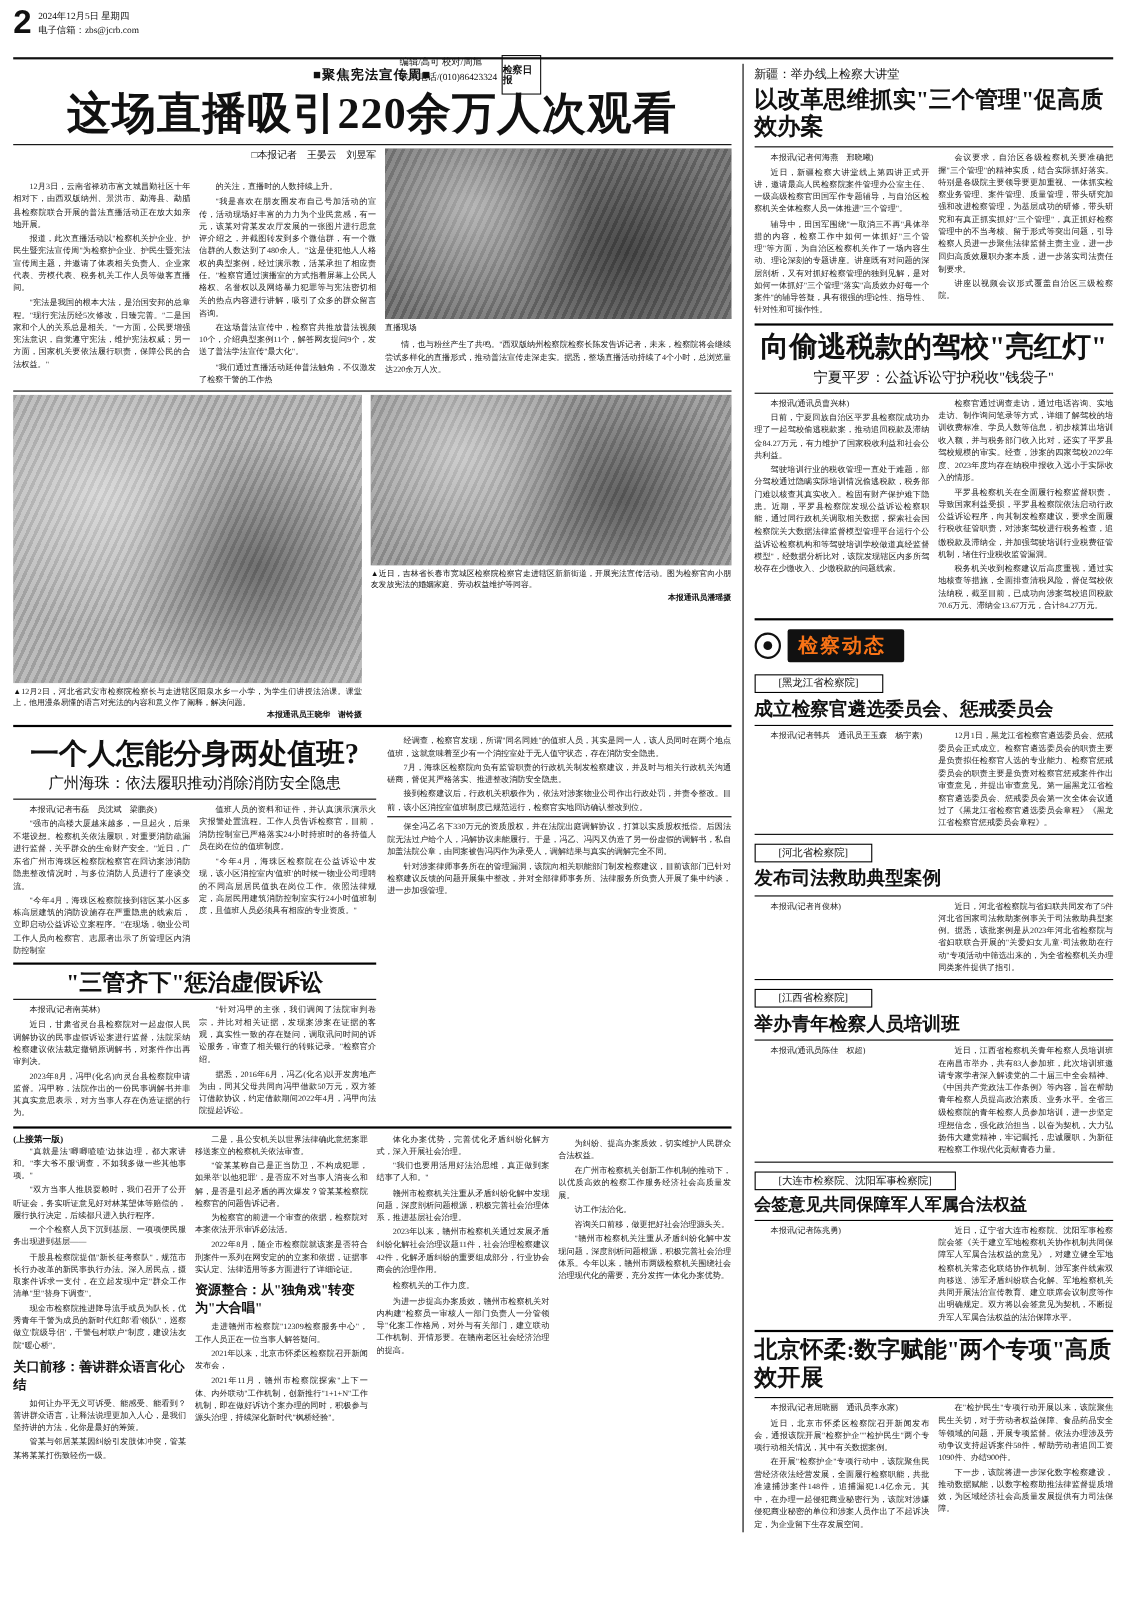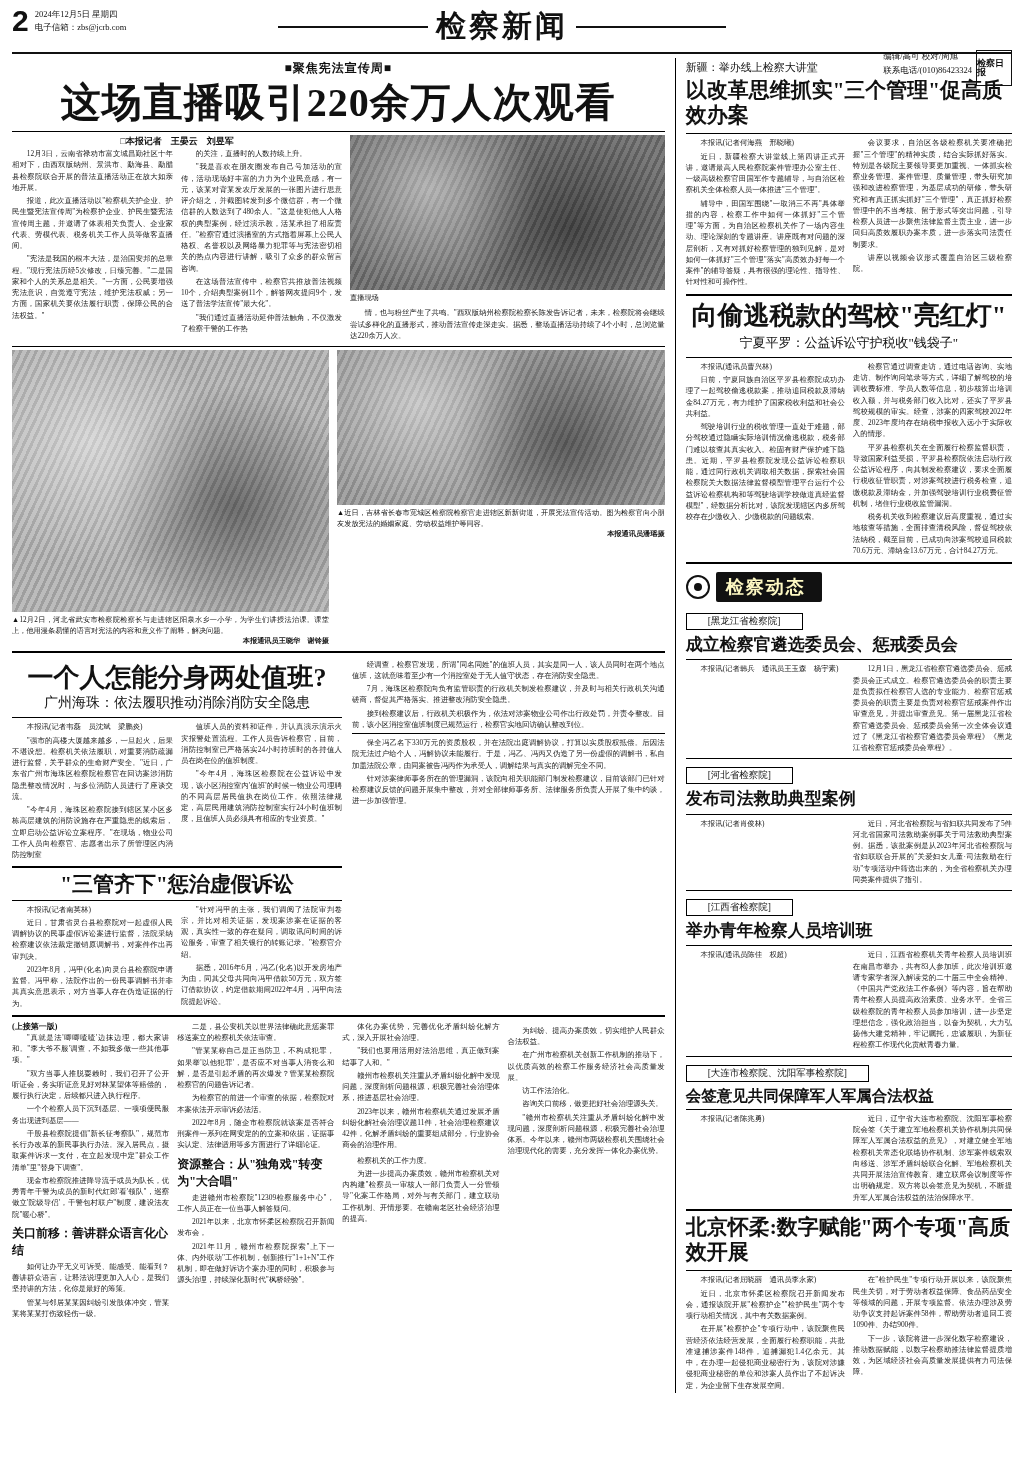--- a/index.html
+++ b/index.html
@@ -28,21 +28,21 @@
   .body-wrap{display:flex;padding:4px 12px 10px 12px;box-sizing:border-box;gap:10px;}
   .col-left{width:660px;}
   .col-right{width:330px;border-left:1px solid #000;padding-left:10px;}
 
   .banner{text-align:center;font-size:12px;font-weight:bold;letter-spacing:1px;margin:2px 0 4px 0;}
 
   .headline{
     font-size:40px;font-weight:bold;text-align:center;letter-spacing:1px;
     line-height:1.1;margin:2px 0 6px 0;font-family:"Liberation Serif",serif;
   }
-  .byline{font-size:9px;text-align:center;margin:0 0 0 0;font-weight:bold;}
+  .byline{font-size:9px;text-align:right;margin:0 0 16px 0;}
   .hr-thin{border-top:1px solid #000;margin:3px 0;}
   .hr-thick{border-top:2px solid #000;margin:4px 0;}
 
   .txt{font-size:7.4px;line-height:1.52;text-align:justify;color:#1a1a1a;}
   .txt p{margin:0 0 2px 0;text-indent:2em;}
   .two{display:flex;gap:8px;}
   .two>div{flex:1;}
 
   
   .photo{background:#9a9a9a;position:relative;overflow:hidden;}
@@ -62,21 +62,21 @@
   .subhead2{font-size:21px;font-weight:bold;text-align:center;line-height:1.15;margin:4px 0 2px 0;}
   .kicker{font-size:14px;text-align:center;margin:2px 0 5px 0;}
 
   
   .r-kicker{font-size:11px;margin:2px 0 3px 0;}
   .r-head{font-size:21px;font-weight:bold;line-height:1.2;margin:0 0 5px 0;}
   .r-head-lg{font-size:26px;font-weight:bold;line-height:1.2;margin:2px 0 3px 0;text-align:center;}
   .r-sub{font-size:13px;margin:0 0 5px 0;text-align:center;}
 
   .dyn-title{
-    display:inline-block;background:#111;color:#fef9c3;font-size:18px;font-weight:bold;
+    display:inline-block;background:#111;color:#f97316;font-size:18px;font-weight:bold;
     padding:3px 16px 3px 10px;letter-spacing:2px;border-radius:2px;
   }
   .dyn-wrap{text-align:center;margin:8px 0 6px 0;display:flex;align-items:center;gap:6px;justify-content:flex-start;}
   .dyn-dot{width:20px;height:20px;border:2px solid #111;border-radius:50%;display:flex;align-items:center;justify-content:center;}
   .dyn-dot i{width:8px;height:8px;background:#111;border-radius:50%;display:block;}
 
   .tag{font-size:9.5px;border:1px solid #000;display:inline-block;padding:1px 21px;margin:5px 0 3px 0;}
   .n-head{font-size:17px;font-weight:bold;line-height:1.25;margin:1px 0 4px 0;}
   .n-head-sm{font-size:15.5px;font-weight:bold;line-height:1.25;margin:1px 0 4px 0;}
   .cont-note{font-size:8px;font-weight:bold;}
@@ -90,25 +90,20 @@
 
 <div class="page">
 
   <div class="masthead">
     <div class="mh-left">
       <div class="pagenum">2</div>
       <div class="mh-left-lines">
         <div>2024年12月5日 星期四</div>
         <div>电子信箱：zbs@jcrb.com</div>
       </div>
-    </div>
-    <div class="mh-center">
-      <div class="mh-rule"></div>
-      <div class="mh-title">检察新闻</div>
-      <div class="mh-rule"></div>
     </div>
     <div class="mh-right">
       <div>
         <div>编辑/高可  校对/周旭</div>
         <div>联系电话/(010)86423324</div>
       </div>
       <div class="logo-box">
         <span>检察日报</span>
       </div>
     </div>

